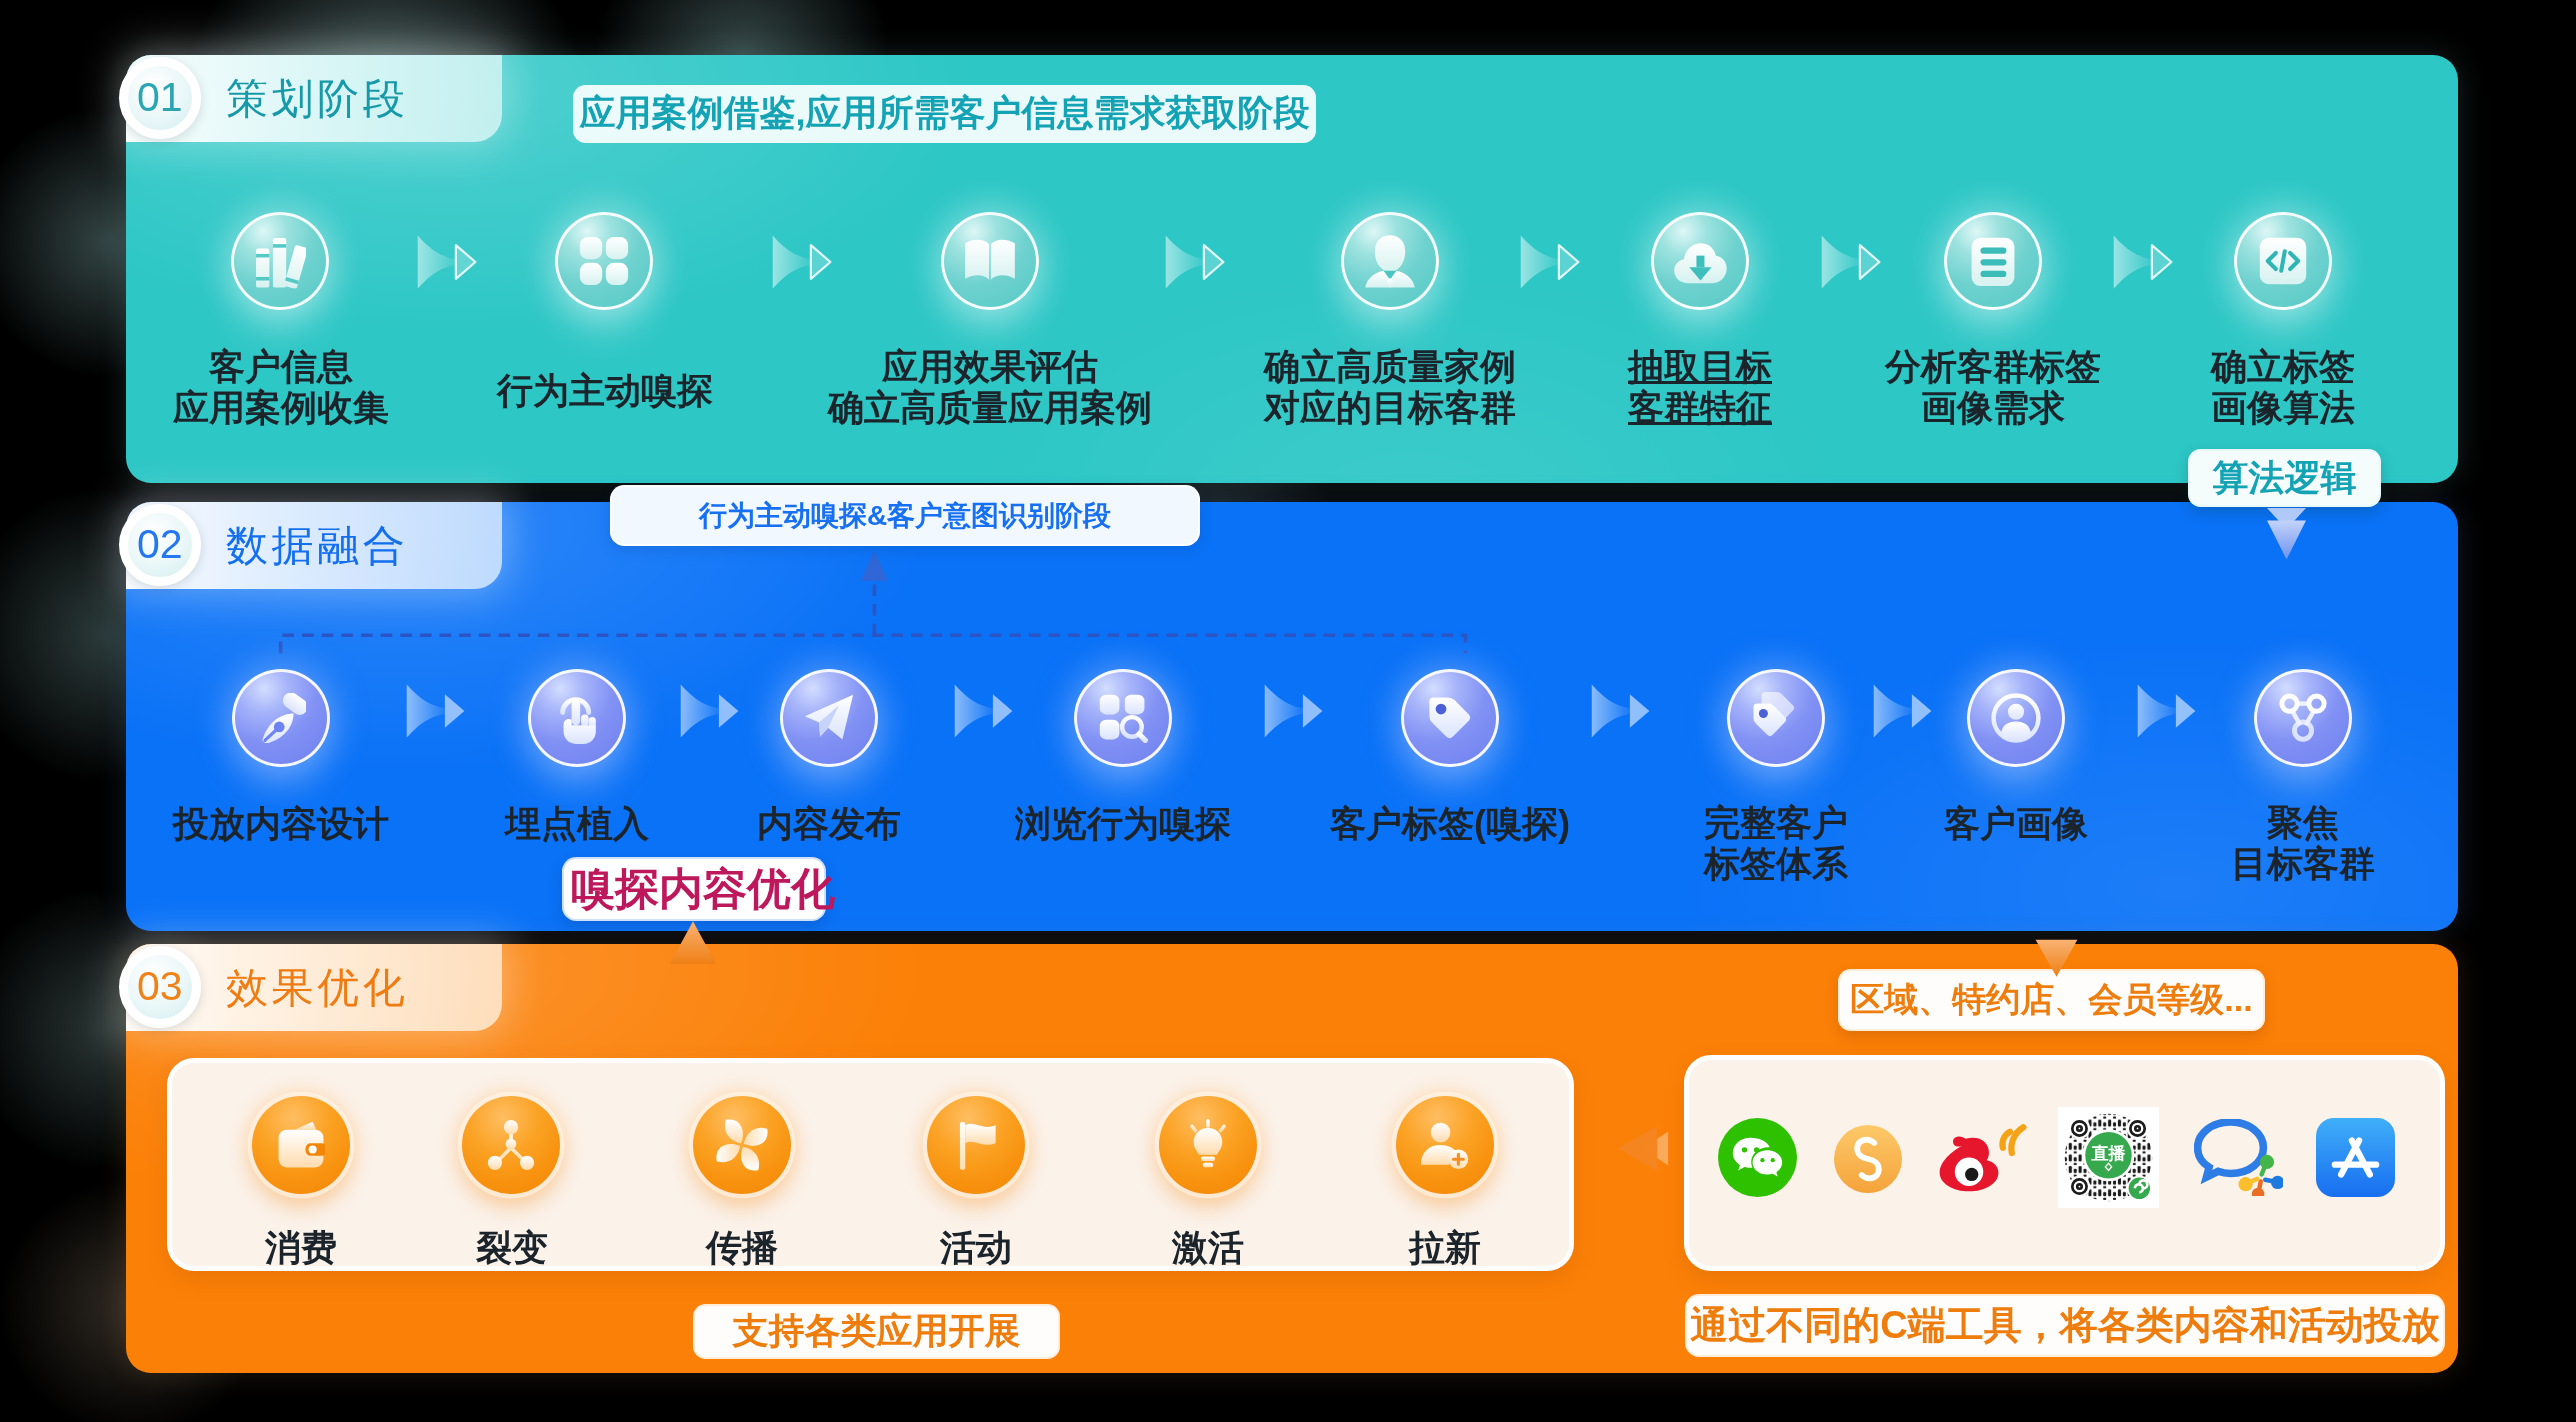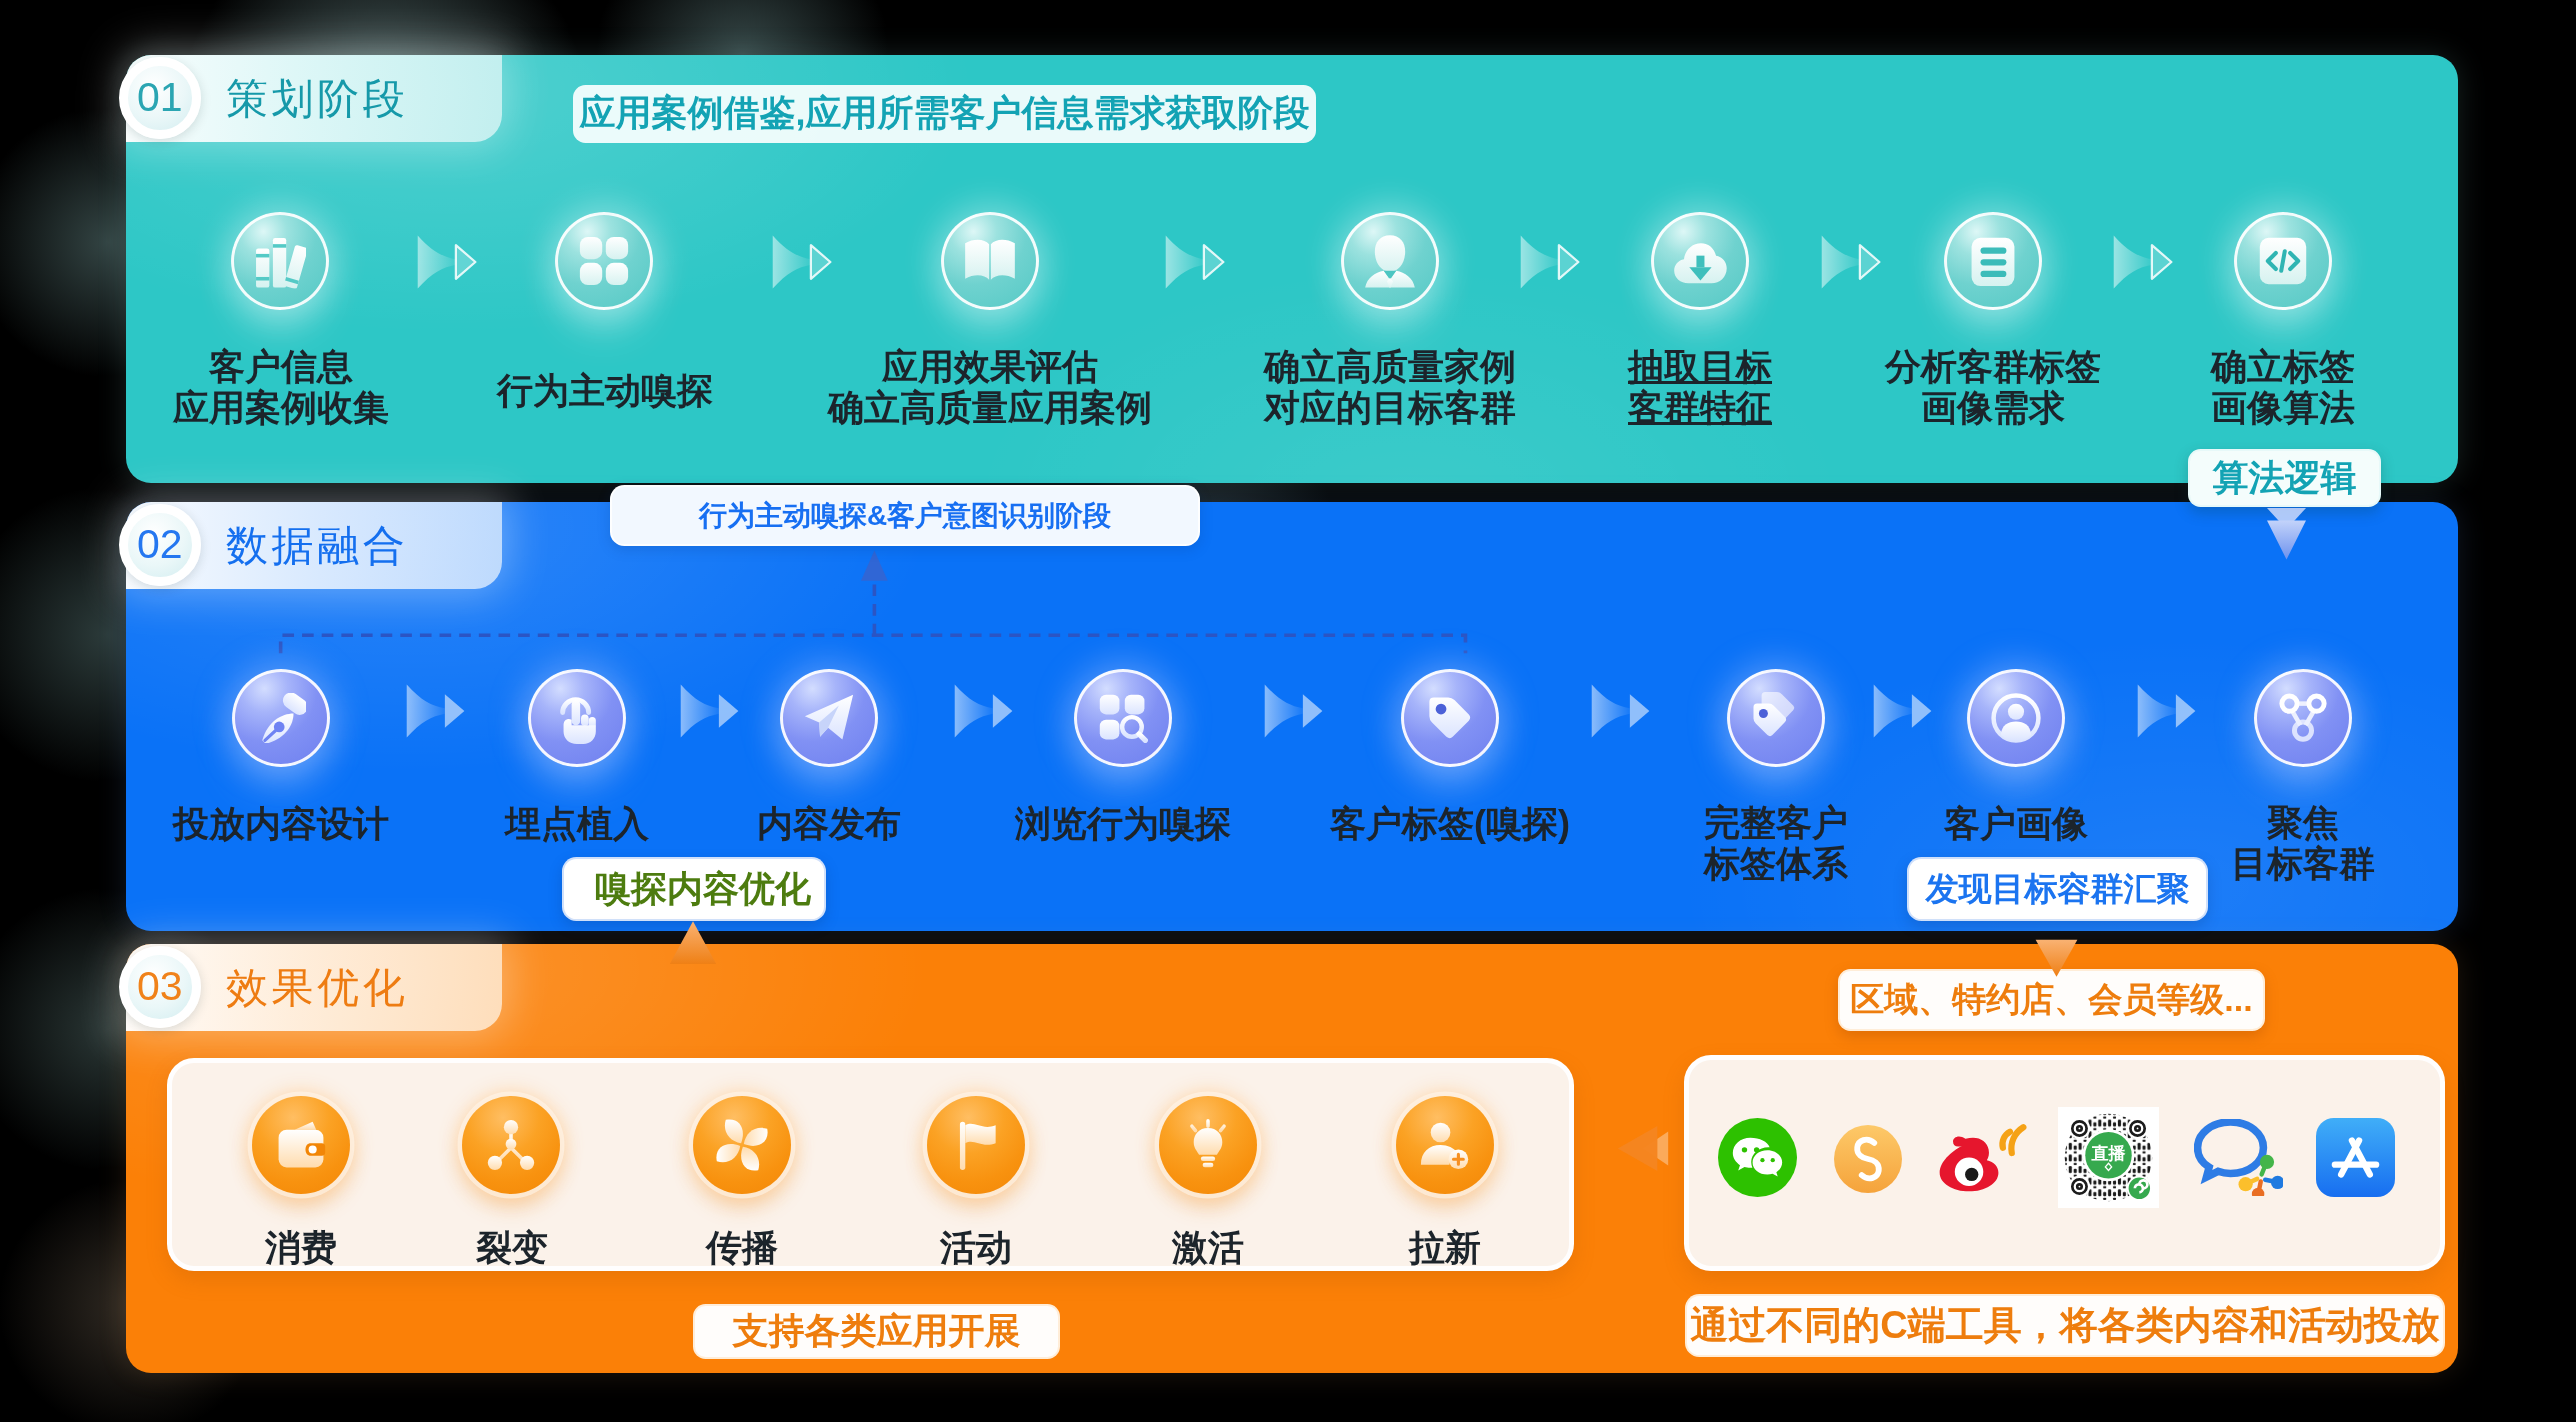--- a/index.html
+++ b/index.html
@@ -335,22 +335,21 @@
     </svg>
   <svg class="far" style="left:1777px;top:209px;" width="63" height="55" viewBox="0 0 70 62">
       <path d="M2,1 C18,19 30,25 45,28 L45,34 C30,37 18,43 2,61 Z" fill="url(#tt)"></path>
       <polygon points="45,12 45,50 67,31" fill="rgba(255,255,255,.55)"></polygon>
     </svg>
   <svg class="far" style="left:2041px;top:209px;" width="63" height="55" viewBox="0 0 70 62">
       <path d="M2,1 C18,19 30,25 45,28 L45,34 C30,37 18,43 2,61 Z" fill="url(#tt)"></path>
       <polygon points="45,12 45,50 67,31" fill="rgba(255,255,255,.55)"></polygon>
     </svg>
 
-  <div class="pill" style="left:436px;top:355px;width:264px;height:64px;background:#ffffff;color:#4d7c0f;font-size:36px;border-radius:14.3px;border:2.7px solid rgba(205,222,250,.95);box-shadow:0 5.4px 14.3px rgba(10,50,120,.22);padding-left:18px;">嗅探内容优化</div>
-  <div class="pill" style="left:1781px;top:355px;width:301px;height:64px;background:#ffffff;color:#1b74f0;font-size:33px;border-radius:14.3px;border:2.7px solid rgba(205,222,250,.95);box-shadow:0 5.4px 14.3px rgba(10,50,120,.22);">发现目标容群汇聚</div>
+  <div class="pill" style="left:436px;top:355px;width:264px;height:64px;background:#ffffff;color:#be185d;font-size:44px;border-radius:14.3px;border:2.7px solid rgba(205,222,250,.95);box-shadow:0 5.4px 14.3px rgba(10,50,120,.22);padding-left:18px;">嗅探内容优化</div>
 </div>
 
 <div class="pill abs" style="z-index:8;left:2188px;top:449px;width:193px;height:58px;background:#f4fdfc;color:#13a3b4;font-size:36px;border-radius:12.5px;border:2.7px solid rgba(230,248,248,.9);box-shadow:0 5.4px 14.3px rgba(0,60,60,.25);">算法逻辑</div>
 <svg class="abs" style="z-index:8;left:2264px;top:508px;" width="45" height="55" viewBox="0 0 50 62">
   <defs>
       <linearGradient id="bag" x1="0" y1="0" x2="0" y2="1">
         <stop offset="0" stop-color="#c3d3fa"></stop>
         <stop offset="1" stop-color="#6d92ee"></stop>
       </linearGradient>
     </defs>

